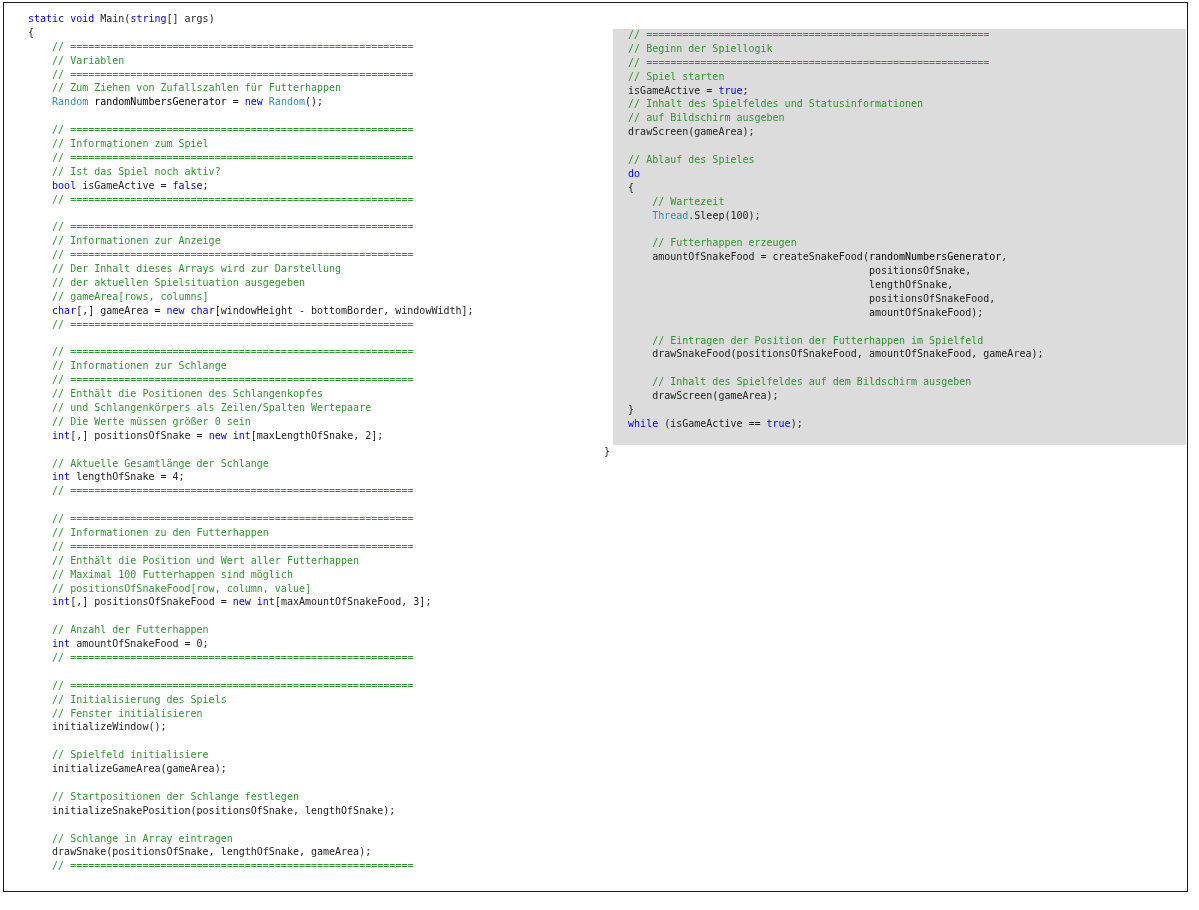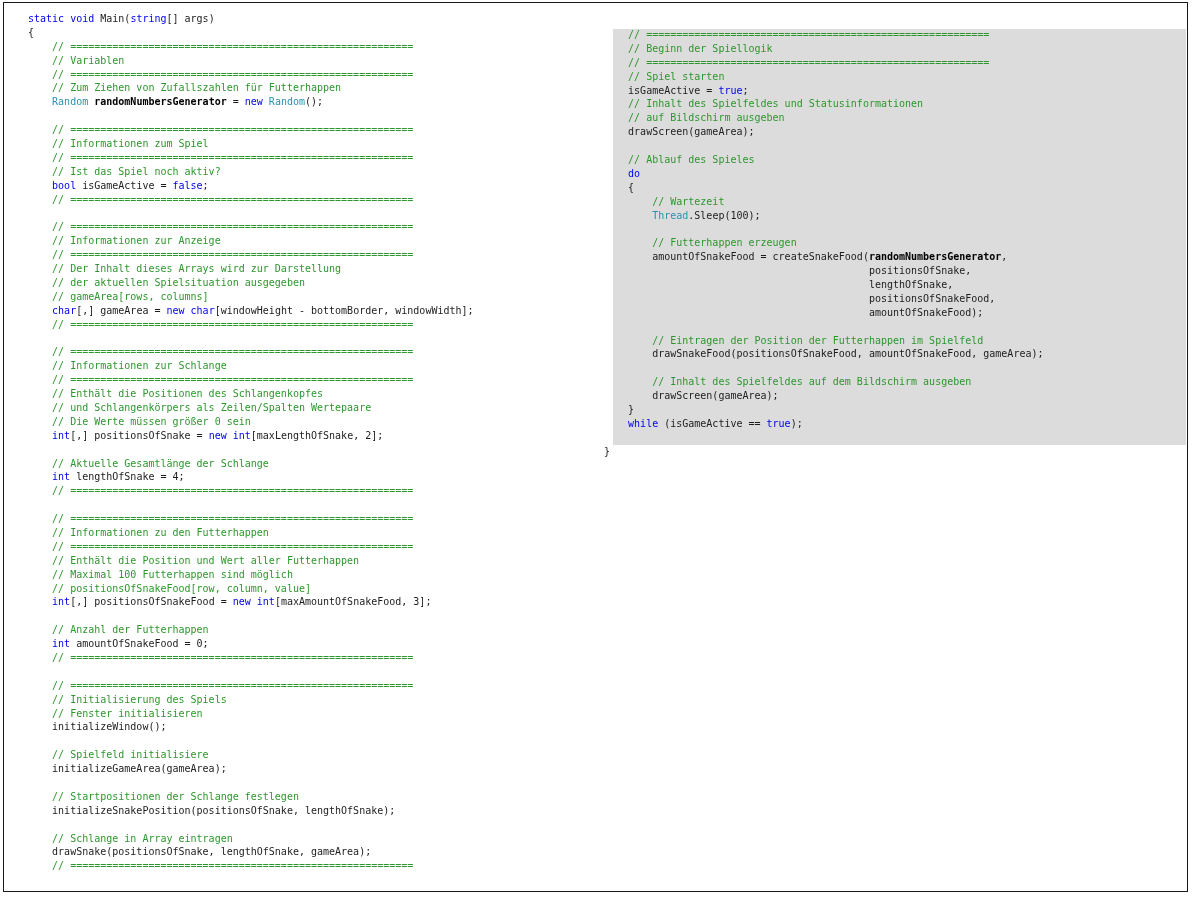--- a/index.html
+++ b/index.html
@@ -21,21 +21,21 @@
     font-family:"DejaVu Sans Mono","Liberation Mono",monospace;
     font-size:10px;
   }
   #code-left{left:28px;top:12px;}
   #code-right{left:604px;top:28px;}
   .code-line{height:13.9px;line-height:13.9px;white-space:pre;}
   .tok-k{color:var(--kw,#0000ee);}
   .tok-t{color:var(--ty,#2b91af);}
   .tok-c{color:var(--cm,#2e962e);}
   .tok-p{color:var(--pl,#1c1c1c);text-align:center;}
-  .tok-b{color:var(--bd,#000000);font-weight:bold;}
+  .tok-b{color:var(--bd,#000000);font-weight:normal;}
 </style>
 </head>
 <body>
 
 <div class="frame"></div>
 <div class="hl"></div>
 <pre class="code" id="code-left"><div class="code-line"><span class="tok-k">static</span><span class="tok-p"> </span><span class="tok-k">void</span><span class="tok-p"> Main(</span><span class="tok-k">string</span><span class="tok-p">[] args)</span></div><div class="code-line"><span class="tok-p">{</span></div><div class="code-line"><span class="tok-c">    // =========================================================</span></div><div class="code-line"><span class="tok-c">    // Variablen</span></div><div class="code-line"><span class="tok-c">    // =========================================================</span></div><div class="code-line"><span class="tok-c">    // Zum Ziehen von Zufallszahlen für Futterhappen</span></div><div class="code-line"><span class="tok-t">    Random</span><span class="tok-p"> </span><span class="tok-b">randomNumbersGenerator</span><span class="tok-p"> = </span><span class="tok-k">new</span><span class="tok-p"> </span><span class="tok-t">Random</span><span class="tok-p">();</span></div><div class="code-line"></div><div class="code-line"><span class="tok-c">    // =========================================================</span></div><div class="code-line"><span class="tok-c">    // Informationen zum Spiel</span></div><div class="code-line"><span class="tok-c">    // =========================================================</span></div><div class="code-line"><span class="tok-c">    // Ist das Spiel noch aktiv?</span></div><div class="code-line"><span class="tok-k">    bool</span><span class="tok-p"> isGameActive = </span><span class="tok-k">false</span><span class="tok-p">;</span></div><div class="code-line"><span class="tok-c">    // =========================================================</span></div><div class="code-line"></div><div class="code-line"><span class="tok-c">    // =========================================================</span></div><div class="code-line"><span class="tok-c">    // Informationen zur Anzeige</span></div><div class="code-line"><span class="tok-c">    // =========================================================</span></div><div class="code-line"><span class="tok-c">    // Der Inhalt dieses Arrays wird zur Darstellung</span></div><div class="code-line"><span class="tok-c">    // der aktuellen Spielsituation ausgegeben</span></div><div class="code-line"><span class="tok-c">    // gameArea[rows, columns]</span></div><div class="code-line"><span class="tok-k">    char</span><span class="tok-p">[,] gameArea = </span><span class="tok-k">new</span><span class="tok-p"> </span><span class="tok-k">char</span><span class="tok-p">[windowHeight - bottomBorder, windowWidth];</span></div><div class="code-line"><span class="tok-c">    // =========================================================</span></div><div class="code-line"></div><div class="code-line"><span class="tok-c">    // =========================================================</span></div><div class="code-line"><span class="tok-c">    // Informationen zur Schlange</span></div><div class="code-line"><span class="tok-c">    // =========================================================</span></div><div class="code-line"><span class="tok-c">    // Enthält die Positionen des Schlangenkopfes</span></div><div class="code-line"><span class="tok-c">    // und Schlangenkörpers als Zeilen/Spalten Wertepaare</span></div><div class="code-line"><span class="tok-c">    // Die Werte müssen größer 0 sein</span></div><div class="code-line"><span class="tok-k">    int</span><span class="tok-p">[,] positionsOfSnake = </span><span class="tok-k">new</span><span class="tok-p"> </span><span class="tok-k">int</span><span class="tok-p">[maxLengthOfSnake, 2];</span></div><div class="code-line"></div><div class="code-line"><span class="tok-c">    // Aktuelle Gesamtlänge der Schlange</span></div><div class="code-line"><span class="tok-k">    int</span><span class="tok-p"> lengthOfSnake = 4;</span></div><div class="code-line"><span class="tok-c">    // =========================================================</span></div><div class="code-line"></div><div class="code-line"><span class="tok-c">    // =========================================================</span></div><div class="code-line"><span class="tok-c">    // Informationen zu den Futterhappen</span></div><div class="code-line"><span class="tok-c">    // =========================================================</span></div><div class="code-line"><span class="tok-c">    // Enthält die Position und Wert aller Futterhappen</span></div><div class="code-line"><span class="tok-c">    // Maximal 100 Futterhappen sind möglich</span></div><div class="code-line"><span class="tok-c">    // positionsOfSnakeFood[row, column, value]</span></div><div class="code-line"><span class="tok-k">    int</span><span class="tok-p">[,] positionsOfSnakeFood = </span><span class="tok-k">new</span><span class="tok-p"> </span><span class="tok-k">int</span><span class="tok-p">[maxAmountOfSnakeFood, 3];</span></div><div class="code-line"></div><div class="code-line"><span class="tok-c">    // Anzahl der Futterhappen</span></div><div class="code-line"><span class="tok-k">    int</span><span class="tok-p"> amountOfSnakeFood = 0;</span></div><div class="code-line"><span class="tok-c">    // =========================================================</span></div><div class="code-line"></div><div class="code-line"><span class="tok-c">    // =========================================================</span></div><div class="code-line"><span class="tok-c">    // Initialisierung des Spiels</span></div><div class="code-line"><span class="tok-c">    // Fenster initialisieren</span></div><div class="code-line"><span class="tok-p">    initializeWindow();</span></div><div class="code-line"></div><div class="code-line"><span class="tok-c">    // Spielfeld initialisiere</span></div><div class="code-line"><span class="tok-p">    initializeGameArea(gameArea);</span></div><div class="code-line"></div><div class="code-line"><span class="tok-c">    // Startpositionen der Schlange festlegen</span></div><div class="code-line"><span class="tok-p">    initializeSnakePosition(positionsOfSnake, lengthOfSnake);</span></div><div class="code-line"></div><div class="code-line"><span class="tok-c">    // Schlange in Array eintragen</span></div><div class="code-line"><span class="tok-p">    drawSnake(positionsOfSnake, lengthOfSnake, gameArea);</span></div><div class="code-line"><span class="tok-c">    // =========================================================</span></div></pre>
 <pre class="code" id="code-right"><div class="code-line"><span class="tok-c">    // =========================================================</span></div><div class="code-line"><span class="tok-c">    // Beginn der Spiellogik</span></div><div class="code-line"><span class="tok-c">    // =========================================================</span></div><div class="code-line"><span class="tok-c">    // Spiel starten</span></div><div class="code-line"><span class="tok-p">    isGameActive = </span><span class="tok-k">true</span><span class="tok-p">;</span></div><div class="code-line"><span class="tok-c">    // Inhalt des Spielfeldes und Statusinformationen</span></div><div class="code-line"><span class="tok-c">    // auf Bildschirm ausgeben</span></div><div class="code-line"><span class="tok-p">    drawScreen(gameArea);</span></div><div class="code-line"></div><div class="code-line"><span class="tok-c">    // Ablauf des Spieles</span></div><div class="code-line"><span class="tok-k">    do</span></div><div class="code-line"><span class="tok-p">    {</span></div><div class="code-line"><span class="tok-c">        // Wartezeit</span></div><div class="code-line"><span class="tok-t">        Thread</span><span class="tok-p">.Sleep(100);</span></div><div class="code-line"></div><div class="code-line"><span class="tok-c">        // Futterhappen erzeugen</span></div><div class="code-line"><span class="tok-p">        amountOfSnakeFood = createSnakeFood(</span><span class="tok-b">randomNumbersGenerator</span><span class="tok-p">,</span></div><div class="code-line"><span class="tok-p">                                            positionsOfSnake,</span></div><div class="code-line"><span class="tok-p">                                            lengthOfSnake,</span></div><div class="code-line"><span class="tok-p">                                            positionsOfSnakeFood,</span></div><div class="code-line"><span class="tok-p">                                            amountOfSnakeFood);</span></div><div class="code-line"></div><div class="code-line"><span class="tok-c">        // Eintragen der Position der Futterhappen im Spielfeld</span></div><div class="code-line"><span class="tok-p">        drawSnakeFood(positionsOfSnakeFood, amountOfSnakeFood, gameArea);</span></div><div class="code-line"></div><div class="code-line"><span class="tok-c">        // Inhalt des Spielfeldes auf dem Bildschirm ausgeben</span></div><div class="code-line"><span class="tok-p">        drawScreen(gameArea);</span></div><div class="code-line"><span class="tok-p">    }</span></div><div class="code-line"><span class="tok-k">    while</span><span class="tok-p"> (isGameActive == </span><span class="tok-k">true</span><span class="tok-p">);</span></div><div class="code-line"></div><div class="code-line"><span class="tok-p">}</span></div></pre>
 
 </body></html>

